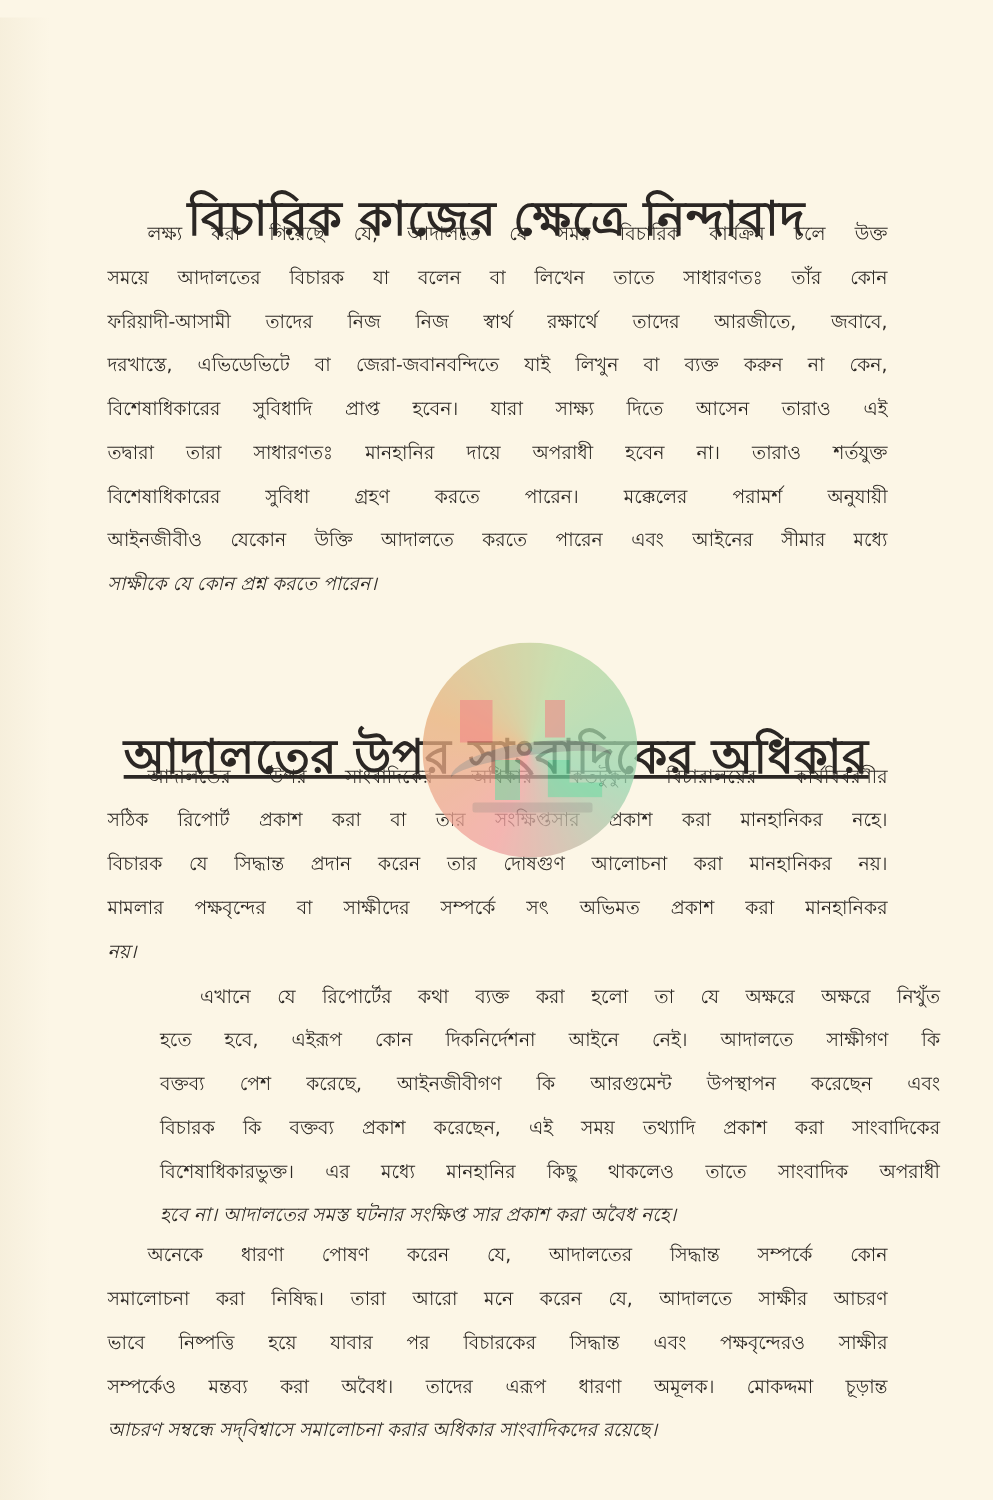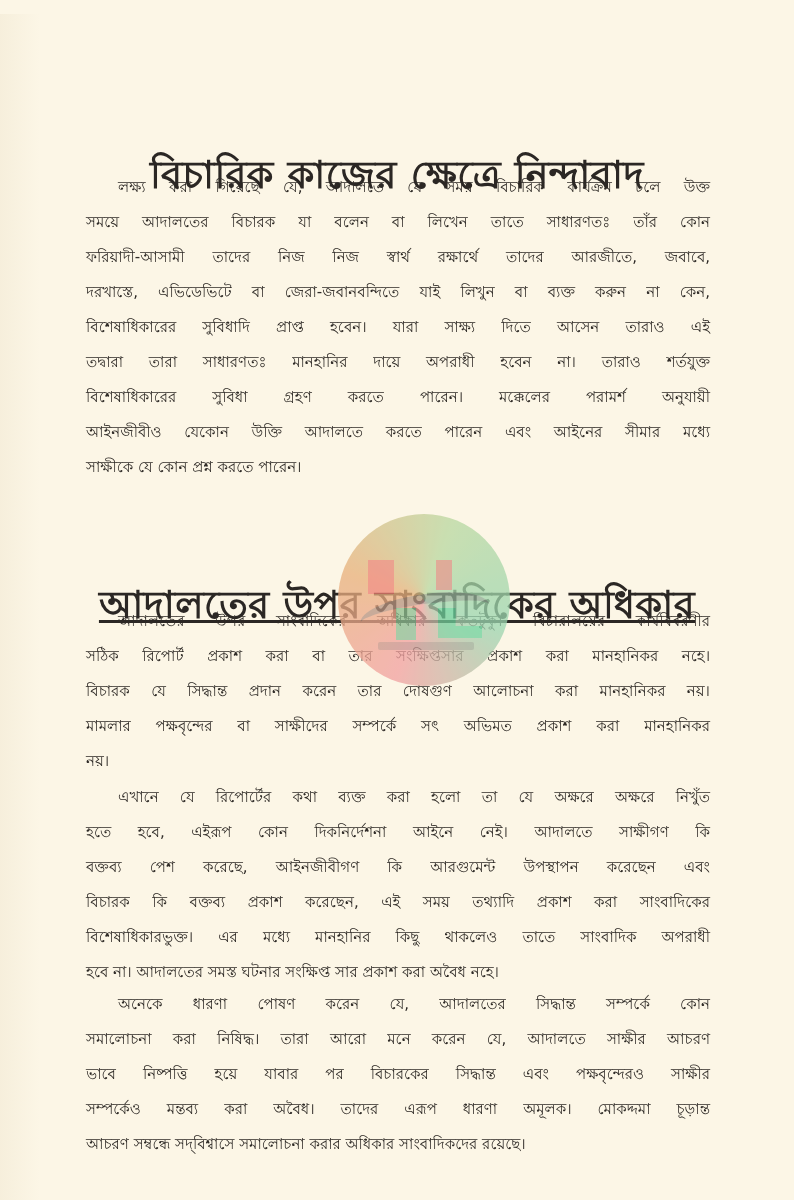--- a/index.html
+++ b/index.html
@@ -47,24 +47,25 @@
     }
     .para .line {
       display: block;
       white-space: nowrap;
       text-align: justify;
       text-align-last: justify;
       height: 35px;
     }
     .para .line.last {
       text-align-last: left;
+      font-style: italic;
     }
     .p1 { top: 156px; }
     .p2 { top: 590px; }
-    .p3 { top: 766px; }
+    .p3 { top: 766px; margin-left: 42px; }
     .p4 { top: 973px; }
     .indent { padding-left: 32px; }
 
     .watermark {
       position: absolute;
       left: 338px;
       top: 500px;
       width: 168px;
       height: 168px;
       border-radius: 50%;

